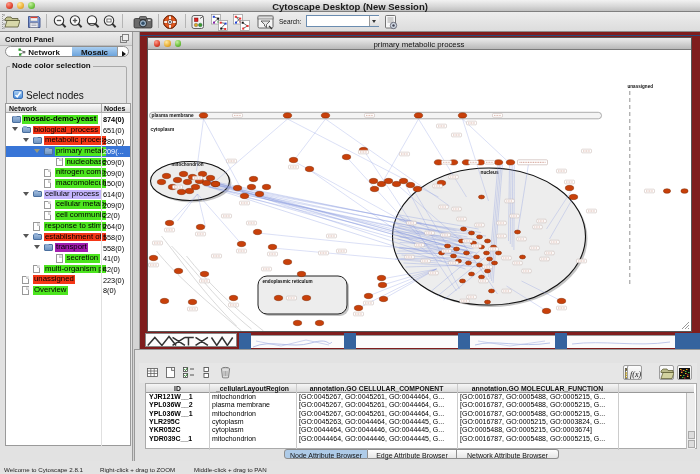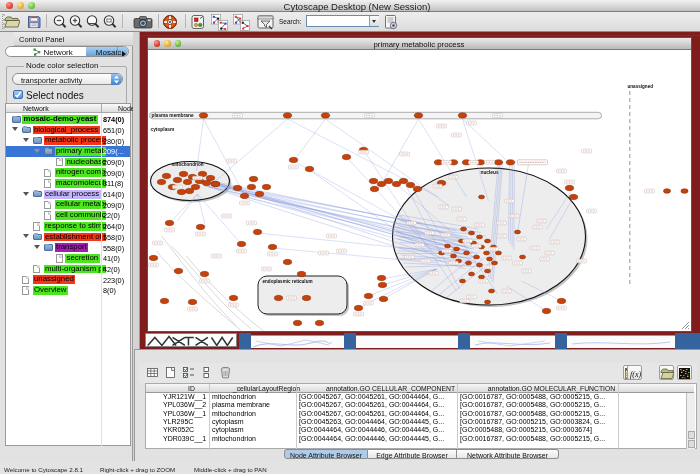--- a/index.html
+++ b/index.html
@@ -1,17 +1,17 @@
 <!DOCTYPE html>
 <html><head><meta charset="utf-8"><style>
 *{margin:0;padding:0;box-sizing:border-box;}
 html,body{width:700px;height:474px;font-family:"Liberation Sans",sans-serif;overflow:hidden;}
 body{position:relative;background:#e3e3e3;}
 .abs{position:absolute;}
-.b{font-weight:normal;margin-left:14px;}
+.b{font-weight:bold;}
 
 #titlebar{left:0;top:0;width:700px;height:12px;background:linear-gradient(#f2f2f2,#d6d6d6 60%,#bfbfbf);border-bottom:1px solid #7f7f7f;}
 .tl{position:absolute;top:2px;width:7px;height:7px;border-radius:50%;}
 #titlebar .t{position:absolute;left:0;right:0;top:0.5px;text-align:center;font-size:9.5px;color:#1a1a1a;}
 
 #toolbar{left:0;top:12px;width:700px;height:20px;background:linear-gradient(#ededed,#dcdcdc);border-bottom:1px solid #8d8d8d;}
 .sep{position:absolute;top:2px;height:14px;width:1px;background:#b5b5b5;}
 
 #cp{left:0;top:32px;width:133px;height:430px;background:#e2e2e2;border-right:1px solid #9a9a9a;}
 #cphead{left:0;top:0;width:132px;height:14px;background:linear-gradient(#ececec,#d8d8d8);border-bottom:1px solid #bbb;font-size:7.5px;color:#111;padding:3px 0 0 5px;}
@@ -205,27 +205,20 @@
           <rect x="5" y="3" width="2.3" height="2.3" fill="#777"></rect>
           <rect x="1" y="5.4" width="2.3" height="2.3" fill="#2a9a2a"></rect>
         </svg> Network</div>
       <div class="seg b" style="left:66px;width:45px;background:linear-gradient(#a8cdf0,#5f9bd8);">Mosaic</div>
       <div class="seg" style="left:111px;width:13px;border-left:1px solid #999;">
         <div style="margin:2.5px auto 0;width:0;height:0;border-top:3px solid transparent;border-bottom:3px solid transparent;border-left:4.5px solid #111;"></div>
       </div>
     </div>
     <div id="gbox" class="abs"></div>
     <div id="gboxlab" class="abs b">Node color selection</div>
-    <div id="combo" class="abs">
-      <span style="position:absolute;left:8px;top:1.8px;">transporter activity</span>
-      <div class="stp"><svg width="11" height="11" viewBox="0 0 11 11">
-          <path d="M5.5 1.5 L8 4.5 H3 z" fill="#fff"></path>
-          <path d="M5.5 9.5 L8 6.5 H3 z" fill="#fff"></path>
-        </svg></div>
-    </div>
     <div id="chk" class="abs">
       <svg style="display:block" width="8" height="8" viewBox="0 0 8 8">
         <path d="M1.5 4 L3.2 5.8 L6.5 1.2" stroke="#fff" stroke-width="1.5" fill="none"></path>
       </svg>
     </div>
     <div id="chklab" class="abs">Select nodes</div>
     <div id="treebox" class="abs">
       <div id="treehead" class="abs">
         <span class="abs b" style="left:3px;top:0.8px;">Network</span>
         <span class="abs b" style="left:98px;top:0.8px;">Nodes</span>
@@ -261,21 +254,21 @@
         <span class="num" style="color:#000;">209(0)</span>
       </div>
       <div class="trow" style="top:63.5px;">
         <span class="file" style="left:38px;"></span>
         <span class="chip" style="left:48.5px;background:#4ce51e;max-width:51.0px;">nitrogen compo</span>
         <span class="num" style="color:#000;">209(0)</span>
       </div>
       <div class="trow" style="top:74.19999999999999px;">
         <span class="file" style="left:38px;"></span>
         <span class="chip" style="left:48.5px;background:#4ce51e;max-width:51.0px;">macromolecule</span>
-        <span class="num" style="color:#000;">311(8)</span>
+        <span class="num" style="color:#000;">150(0)</span>
       </div>
       <div class="trow" style="top:84.89999999999999px;">
         <span class="arr" style="left:17px;border-top-color:#555;"></span>
         <span class="fold" style="left:27px;"></span>
         <span class="chip" style="left:37.5px;background:#c4b5fd;max-width:62.0px;">cellular process</span>
         <span class="num" style="color:#000;">614(0)</span>
       </div>
       <div class="trow" style="top:95.6px;">
         <span class="file" style="left:38px;"></span>
         <span class="chip" style="left:48.5px;background:#4ce51e;max-width:51.0px;">cellular metabo</span>

